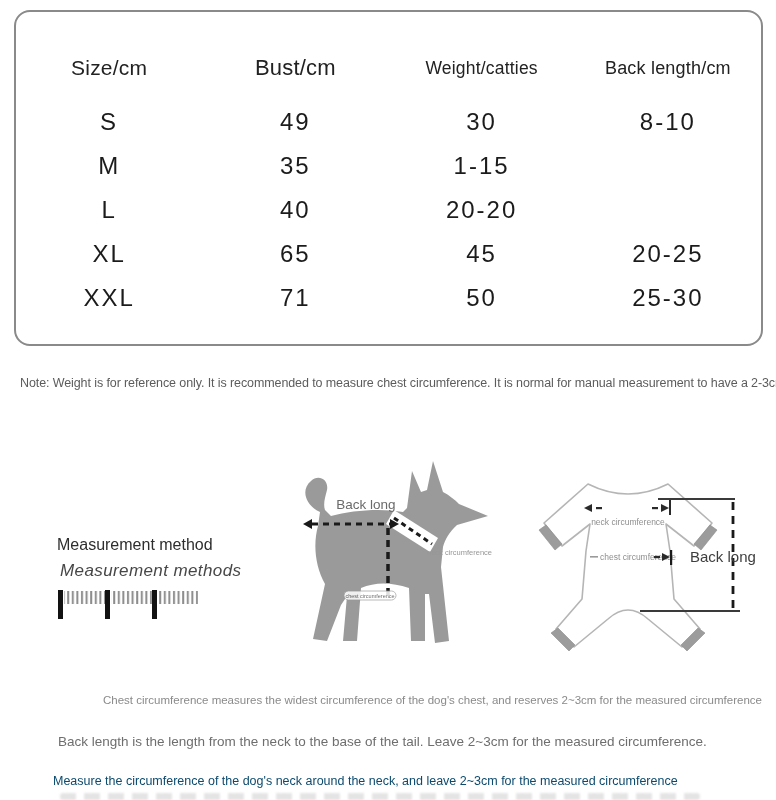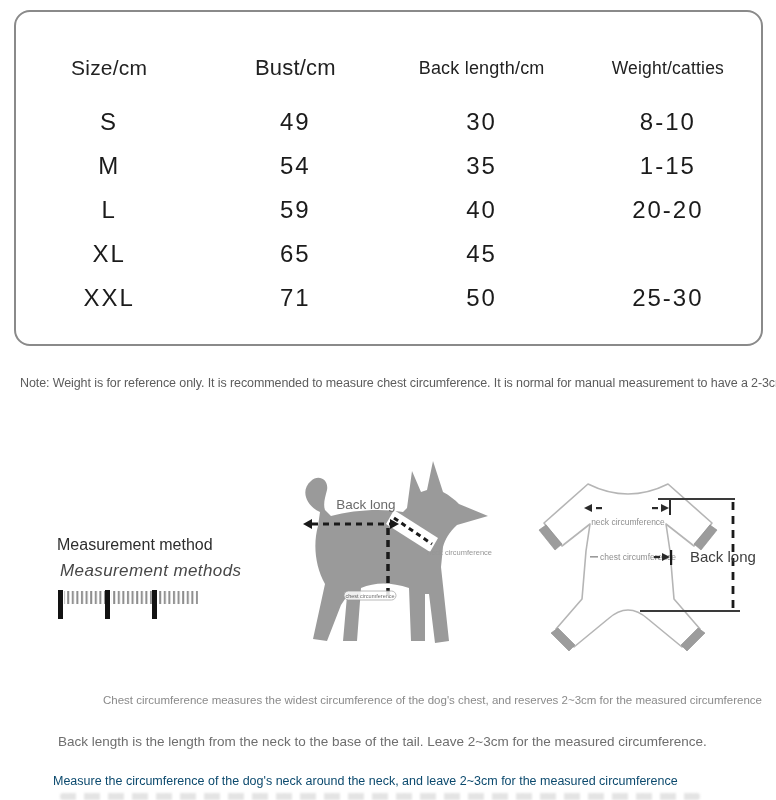--- a/index.html
+++ b/index.html
@@ -57,45 +57,44 @@
 </style>
 </head>
 <body>
 
 <div class="canvas">
 
   <div class="size-table">
     <div class="t-row header">
       <div class="hcell c0">Size/cm</div>
       <div class="hcell c1">Bust/cm</div>
+      <div class="hcell c3">Weight/catties</div>
       <div class="hcell c2">Back length/cm</div>
-      <div class="hcell c3">Weight/catties</div>
     </div>
     <div class="t-row">
       <div class="dcell">S</div>
       <div class="dcell">49</div>
       <div class="dcell">30</div>
       <div class="dcell">8-10</div>
     </div>
     <div class="t-row">
       <div class="dcell">M</div>
-      <div class="dcell">54</div>
       <div class="dcell">35</div>
       <div class="dcell">1-15</div>
     </div>
     <div class="t-row">
       <div class="dcell">L</div>
-      <div class="dcell">59</div>
       <div class="dcell">40</div>
       <div class="dcell">20-20</div>
     </div>
     <div class="t-row">
       <div class="dcell">XL</div>
       <div class="dcell">65</div>
       <div class="dcell">45</div>
+      <div class="dcell">20-25</div>
     </div>
     <div class="t-row">
       <div class="dcell">XXL</div>
       <div class="dcell">71</div>
       <div class="dcell">50</div>
       <div class="dcell">25-30</div>
     </div>
   </div>
 
   <div class="note-line">Note: Weight is for reference only. It is recommended to measure chest circumference. It is normal for manual measurement to have a 2-3cm error.</div>

